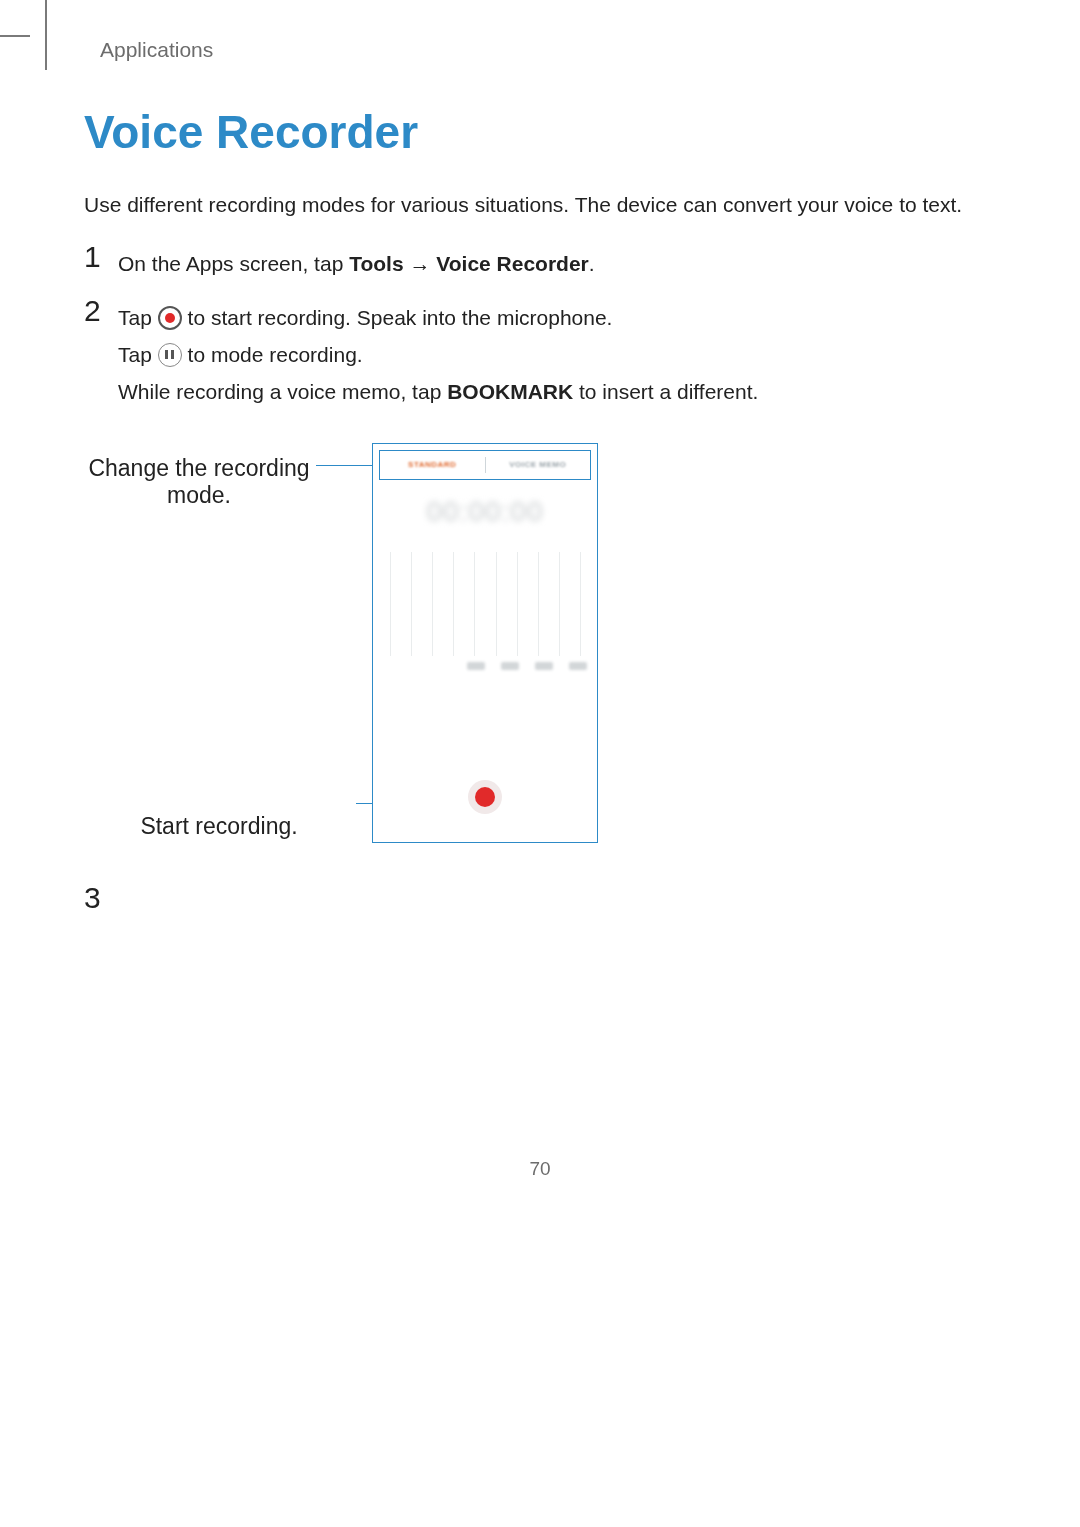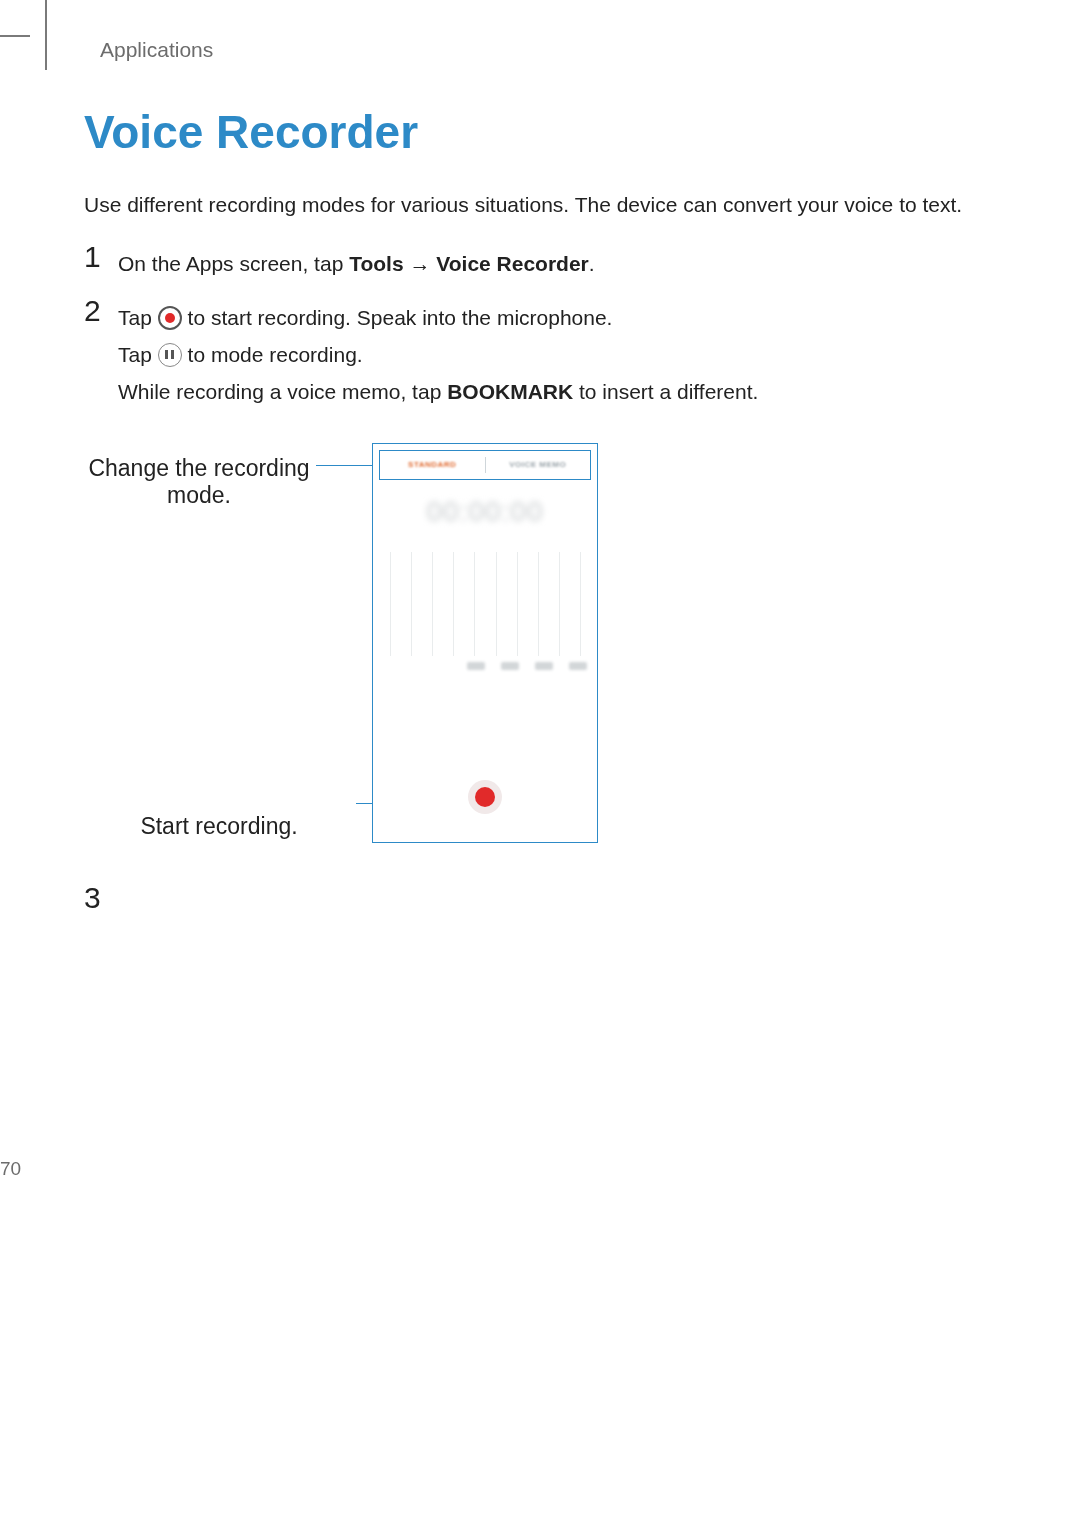--- a/index.html
+++ b/index.html
@@ -220,20 +220,21 @@
     content:"";
     width: 20px; height:20px;
     border-radius:50%;
     background:#e12a2a;
   }
 
   .page-number {
     position: absolute;
     left: 0; right: 0;
     bottom: 34px;
+    text-align: center;
     font-size: 19px;
     color: #6c6c6c;
   }
 </style>
 </head>
 <body>
 
 <div class="page">
   <div class="crop-v"></div>
   <div class="crop-h"></div>

